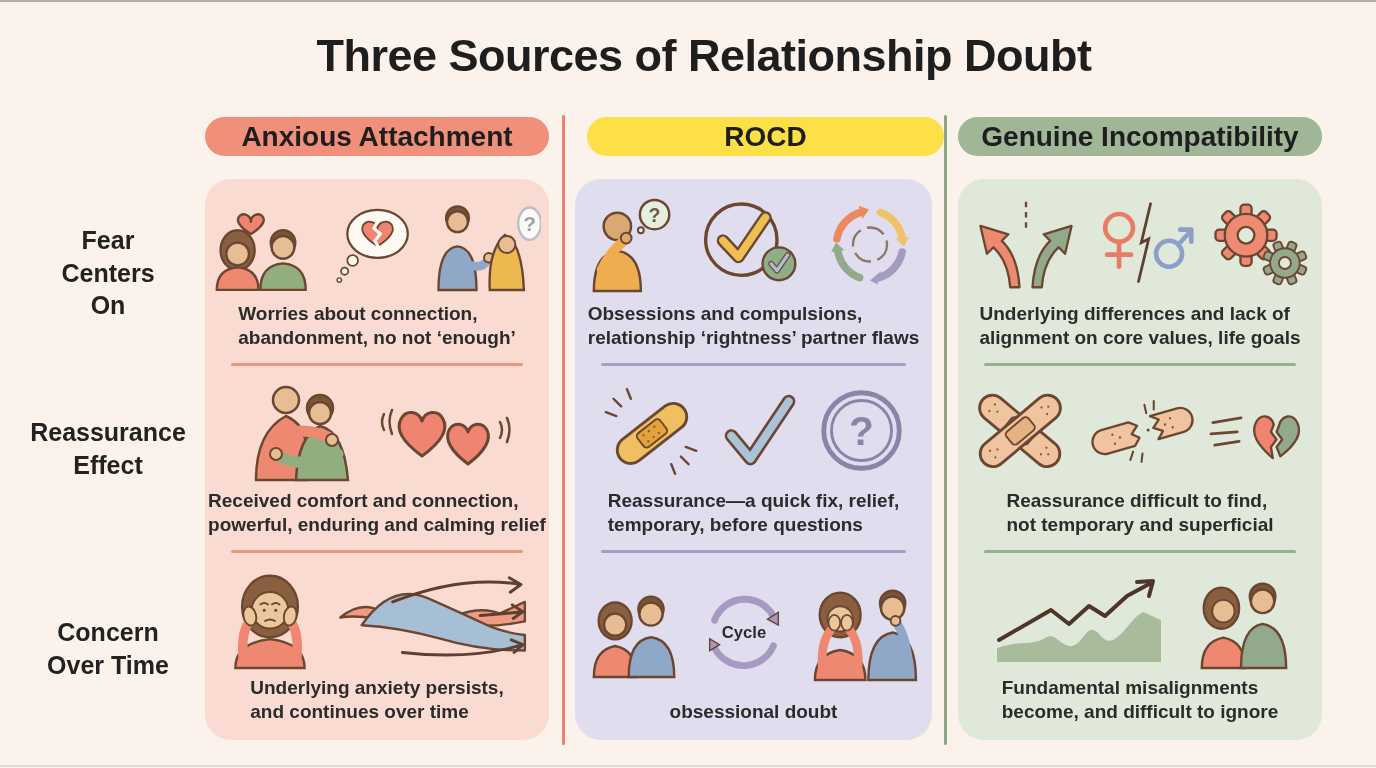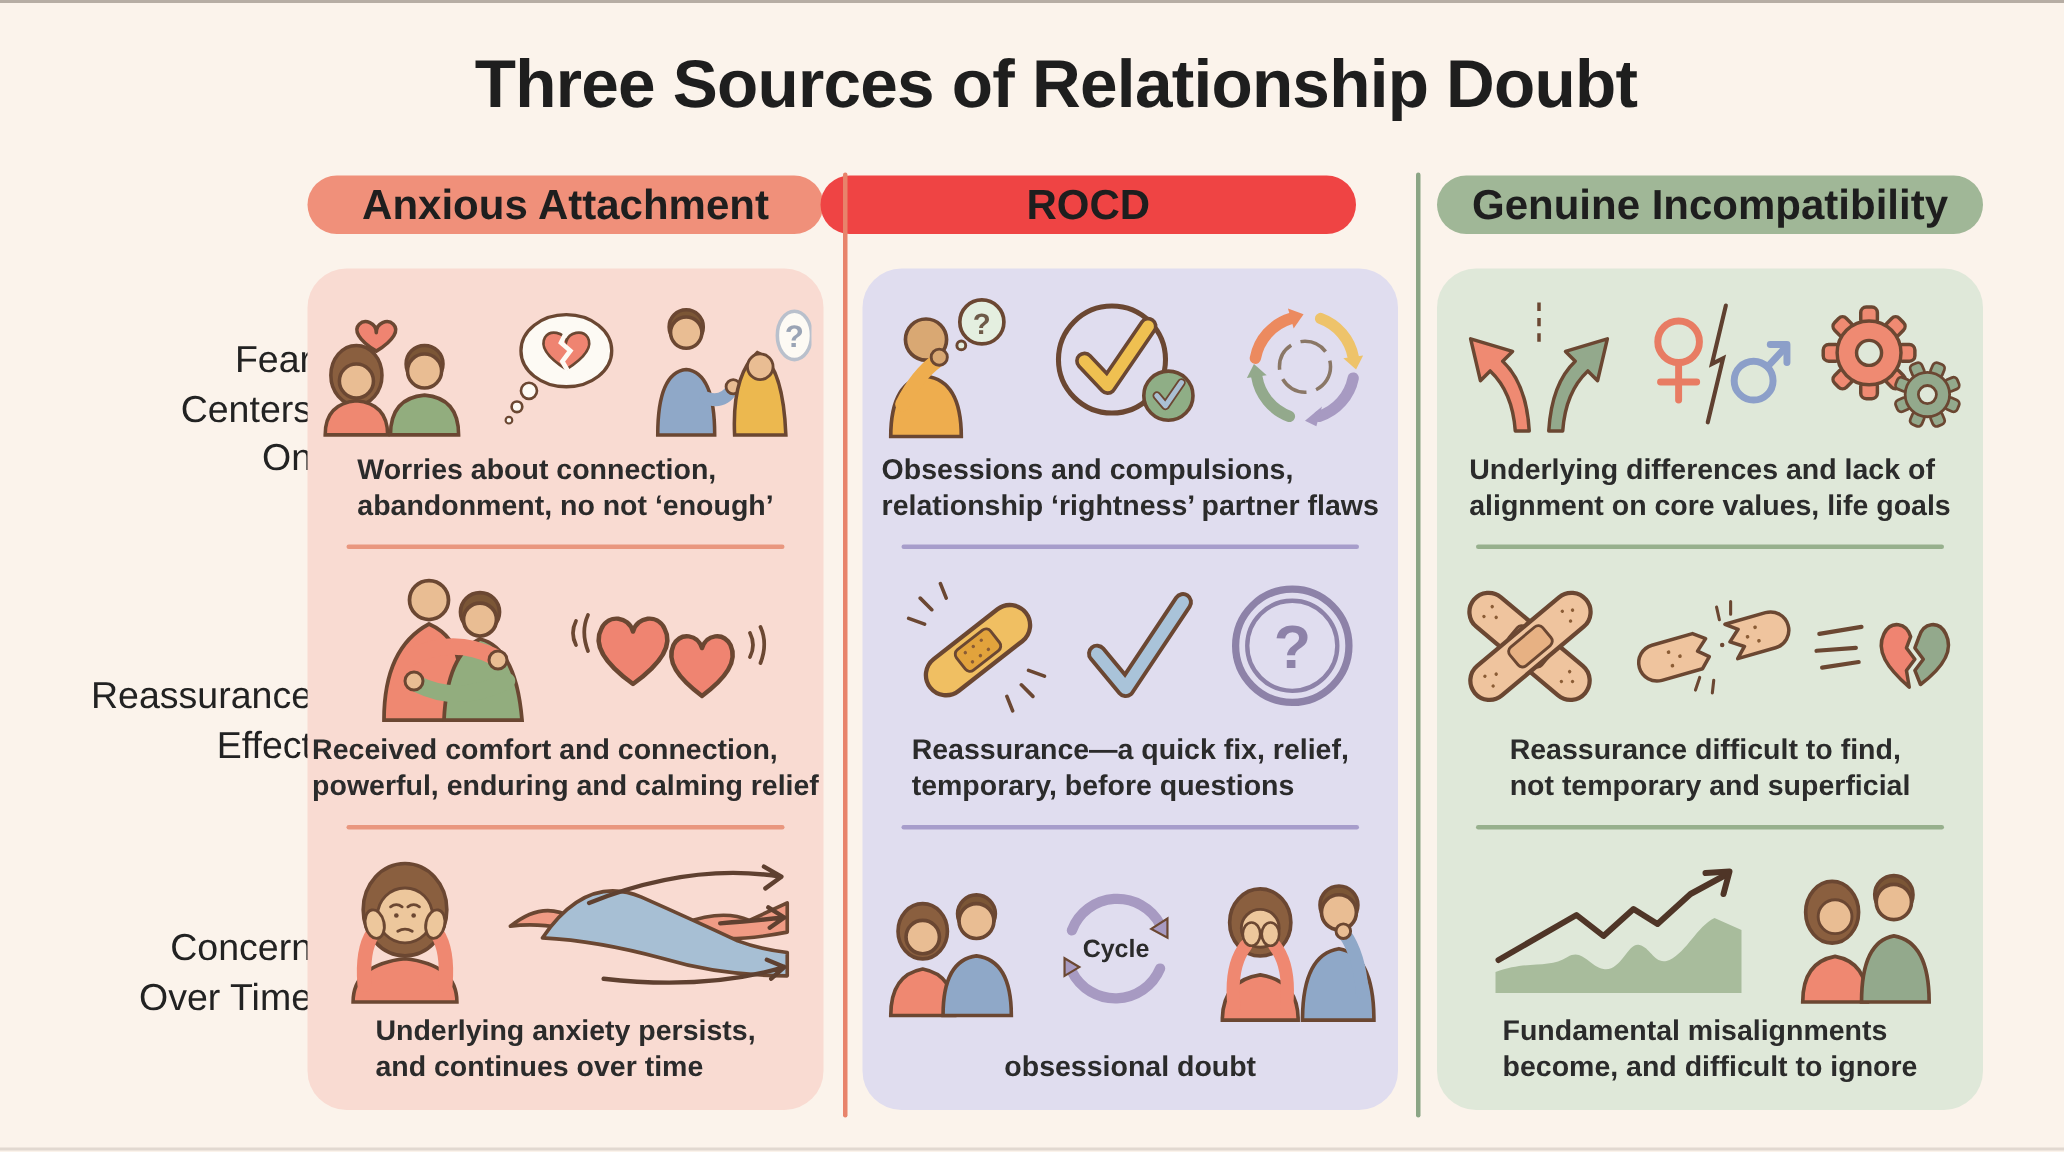--- a/index.html
+++ b/index.html
@@ -2,30 +2,30 @@
 <html><head>
 <meta charset="utf-8">
 <style>
   html,body{margin:0;padding:0;background:#fbf3eb;}
   #canvas{position:relative;width:1376px;height:768px;background:#fbf3eb;
     font-family:"Liberation Sans",sans-serif;color:#242424;overflow:hidden;}
   .edge-top{position:absolute;left:0;top:0;width:100%;height:2px;background:rgba(70,60,50,.38);}
   .edge-bottom{position:absolute;left:0;top:765px;width:100%;height:2px;background:rgba(70,60,50,.14);}
   .title{position:absolute;left:16px;top:30px;width:100%;text-align:center;
     font-size:45px;font-weight:600;letter-spacing:-.5px;color:#1e1e1e;}
-  .rowlabel{position:absolute;width:200px;text-align:right;font-size:25px;font-weight:400;
+  .rowlabel{position:absolute;width:200px;text-align:center;font-size:25px;font-weight:700;
     line-height:1.3;color:#222;}
   #rl-fear{left:8px;top:224px;}
-  #rl-reassure{left:8px;top:448px;}
+  #rl-reassure{left:8px;top:416px;}
   #rl-concern{left:8px;top:616px;}
   .rowlabel span{display:block;}
   .pill{position:absolute;top:117px;height:39px;border-radius:26px;display:flex;
     align-items:center;justify-content:center;font-size:28px;font-weight:700;color:#1e1e1e;}
   #pill-anx{left:205px;width:344px;background:#f0907a;}
-  #pill-rocd{left:547px;width:357px;background:#ef4444;}
+  #pill-rocd{left:587px;width:357px;background:#fde047;}
   #pill-gen{left:958px;width:364px;background:#a0b797;}
   .vdiv{position:absolute;top:115px;height:630px;width:3px;border-radius:2px;}
   #vdiv-1{left:562px;background:#e8836b;}
   #vdiv-2{left:944px;background:#8ba585;}
   .panel{position:absolute;top:179px;height:561px;border-radius:26px;}
   #panel-anx{left:205px;width:344px;background:#f9dbd2;}
   #panel-rocd{left:575px;width:357px;background:#e0ddef;}
   #panel-gen{left:958px;width:364px;background:#dfe8d9;}
   .section{height:187px;position:relative;display:flex;flex-direction:column;
     align-items:center;justify-content:flex-end;}

